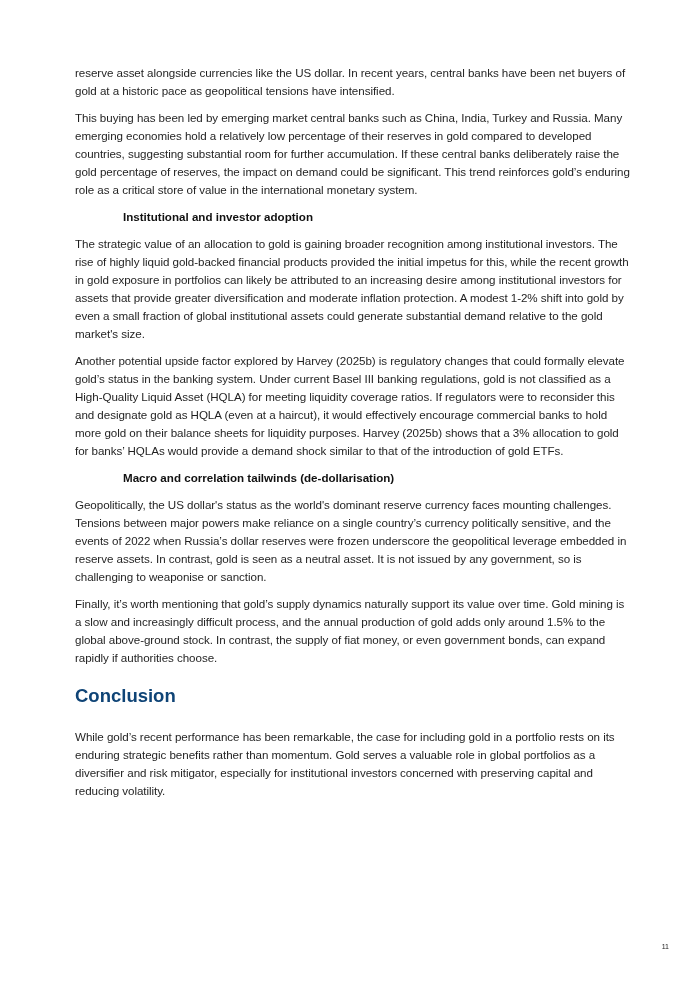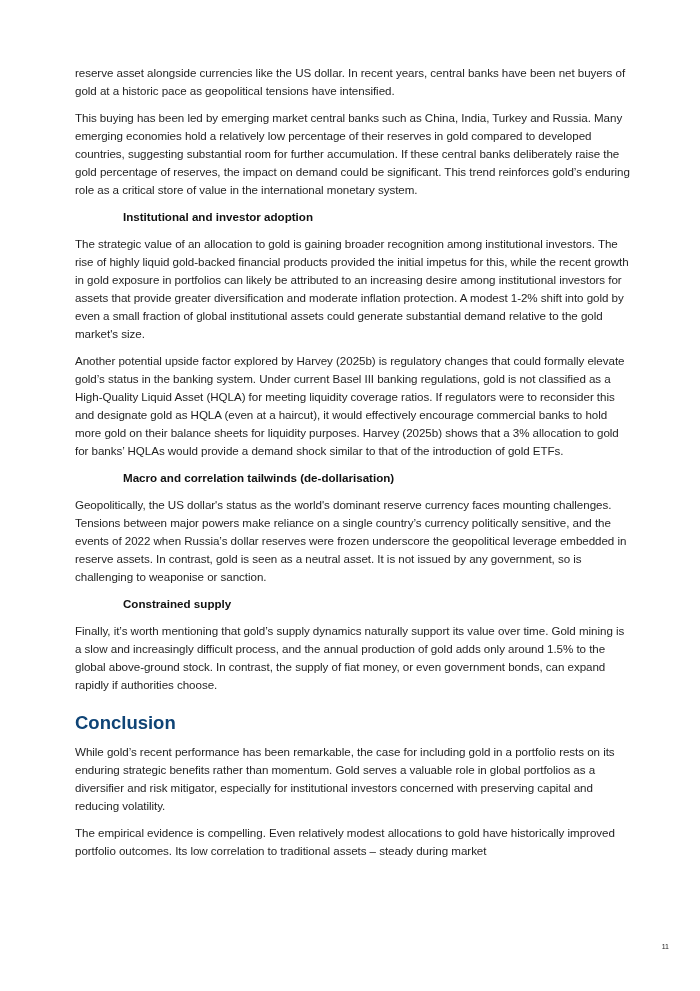--- a/index.html
+++ b/index.html
@@ -29,21 +29,21 @@
     }
     h4.subhead {
       margin: 0 0 9px 0;
       font-size: 11.6px;
       line-height: 18px;
       font-weight: bold;
       color: #111111;
       padding-left: 48px;
     }
     h2.section {
-      margin: 17px 0 8px 0;
+      margin: 17px 0 20px 0;
       font-size: 18.5px;
       line-height: 24px;
       font-weight: bold;
       color: #0f4476;
     }
     .page-number {
       position: absolute;
       right: 31px;
       top: 943px;
       font-size: 7px;
@@ -58,21 +58,19 @@
   <p class="body-text">This buying has been led by emerging market central banks such as China, India, Turkey and Russia. Many emerging economies hold a relatively low percentage of their reserves in gold compared to developed countries, suggesting substantial room for further accumulation. If these central banks deliberately raise the gold percentage of reserves, the impact on demand could be significant. This trend reinforces gold’s enduring role as a critical store of value in the international monetary system.</p>
 
   <h4 class="subhead">Institutional and investor adoption</h4>
   <p class="body-text">The strategic value of an allocation to gold is gaining broader recognition among institutional investors. The rise of highly liquid gold-backed financial products provided the initial impetus for this, while the recent growth in gold exposure in portfolios can likely be attributed to an increasing desire among institutional investors for assets that provide greater diversification and moderate inflation protection. A modest 1-2% shift into gold by even a small fraction of global institutional assets could generate substantial demand relative to the gold market's size.</p>
 
   <p class="body-text">Another potential upside factor explored by Harvey (2025b) is regulatory changes that could formally elevate gold’s status in the banking system. Under current Basel III banking regulations, gold is not classified as a High-Quality Liquid Asset (HQLA) for meeting liquidity coverage ratios. If regulators were to reconsider this and designate gold as HQLA (even at a haircut), it would effectively encourage commercial banks to hold more gold on their balance sheets for liquidity purposes. Harvey (2025b) shows that a 3% allocation to gold for banks’ HQLAs would provide a demand shock similar to that of the introduction of gold ETFs.</p>
 
   <h4 class="subhead">Macro and correlation tailwinds (de-dollarisation)</h4>
   <p class="body-text">Geopolitically, the US dollar's status as the world's dominant reserve currency faces mounting challenges. Tensions between major powers make reliance on a single country’s currency politically sensitive, and the events of 2022 when Russia’s dollar reserves were frozen underscore the geopolitical leverage embedded in reserve assets. In contrast, gold is seen as a neutral asset. It is not issued by any government, so is challenging to weaponise or sanction.</p>
 
-  <h4 class="subhead">Constrained supply</h4>
   <p class="body-text">Finally, it’s worth mentioning that gold’s supply dynamics naturally support its value over time. Gold mining is a slow and increasingly difficult process, and the annual production of gold adds only around 1.5% to the global above-ground stock. In contrast, the supply of fiat money, or even government bonds, can expand rapidly if authorities choose.</p>
 
   <h2 class="section">Conclusion</h2>
   <p class="body-text">While gold’s recent performance has been remarkable, the case for including gold in a portfolio rests on its enduring strategic benefits rather than momentum. Gold serves a valuable role in global portfolios as a diversifier and risk mitigator, especially for institutional investors concerned with preserving capital and reducing volatility.</p>
-  <p class="body-text">The empirical evidence is compelling. Even relatively modest allocations to gold have historically improved portfolio outcomes. Its low correlation to traditional assets – steady during market</p>
 </div>
 
 <div class="page-number">11</div>
 
 </body></html>

